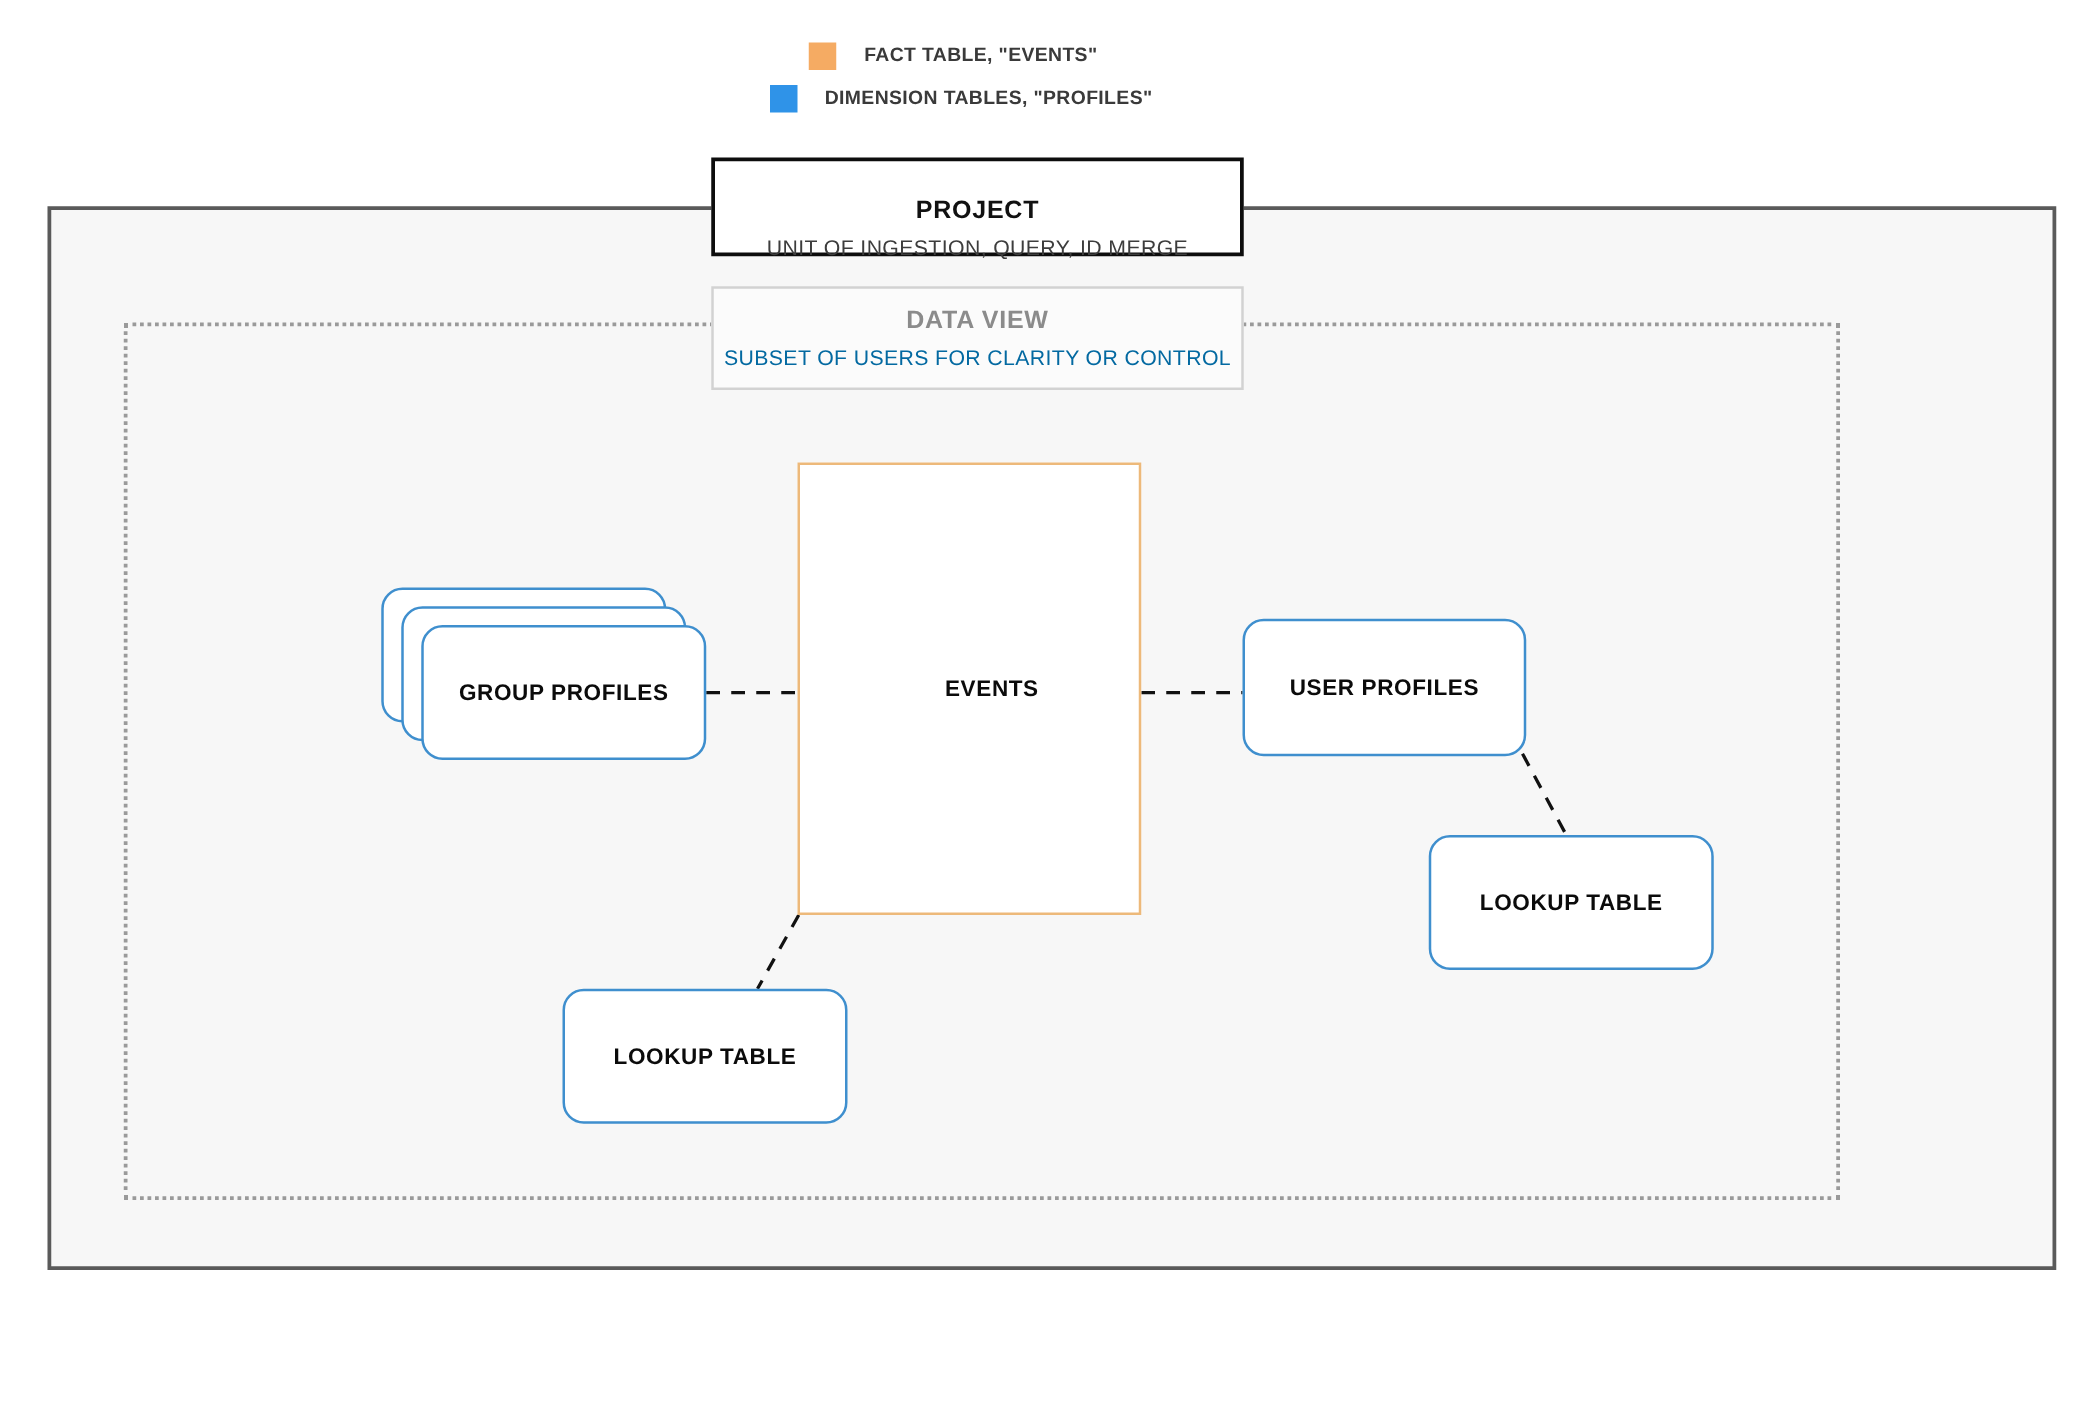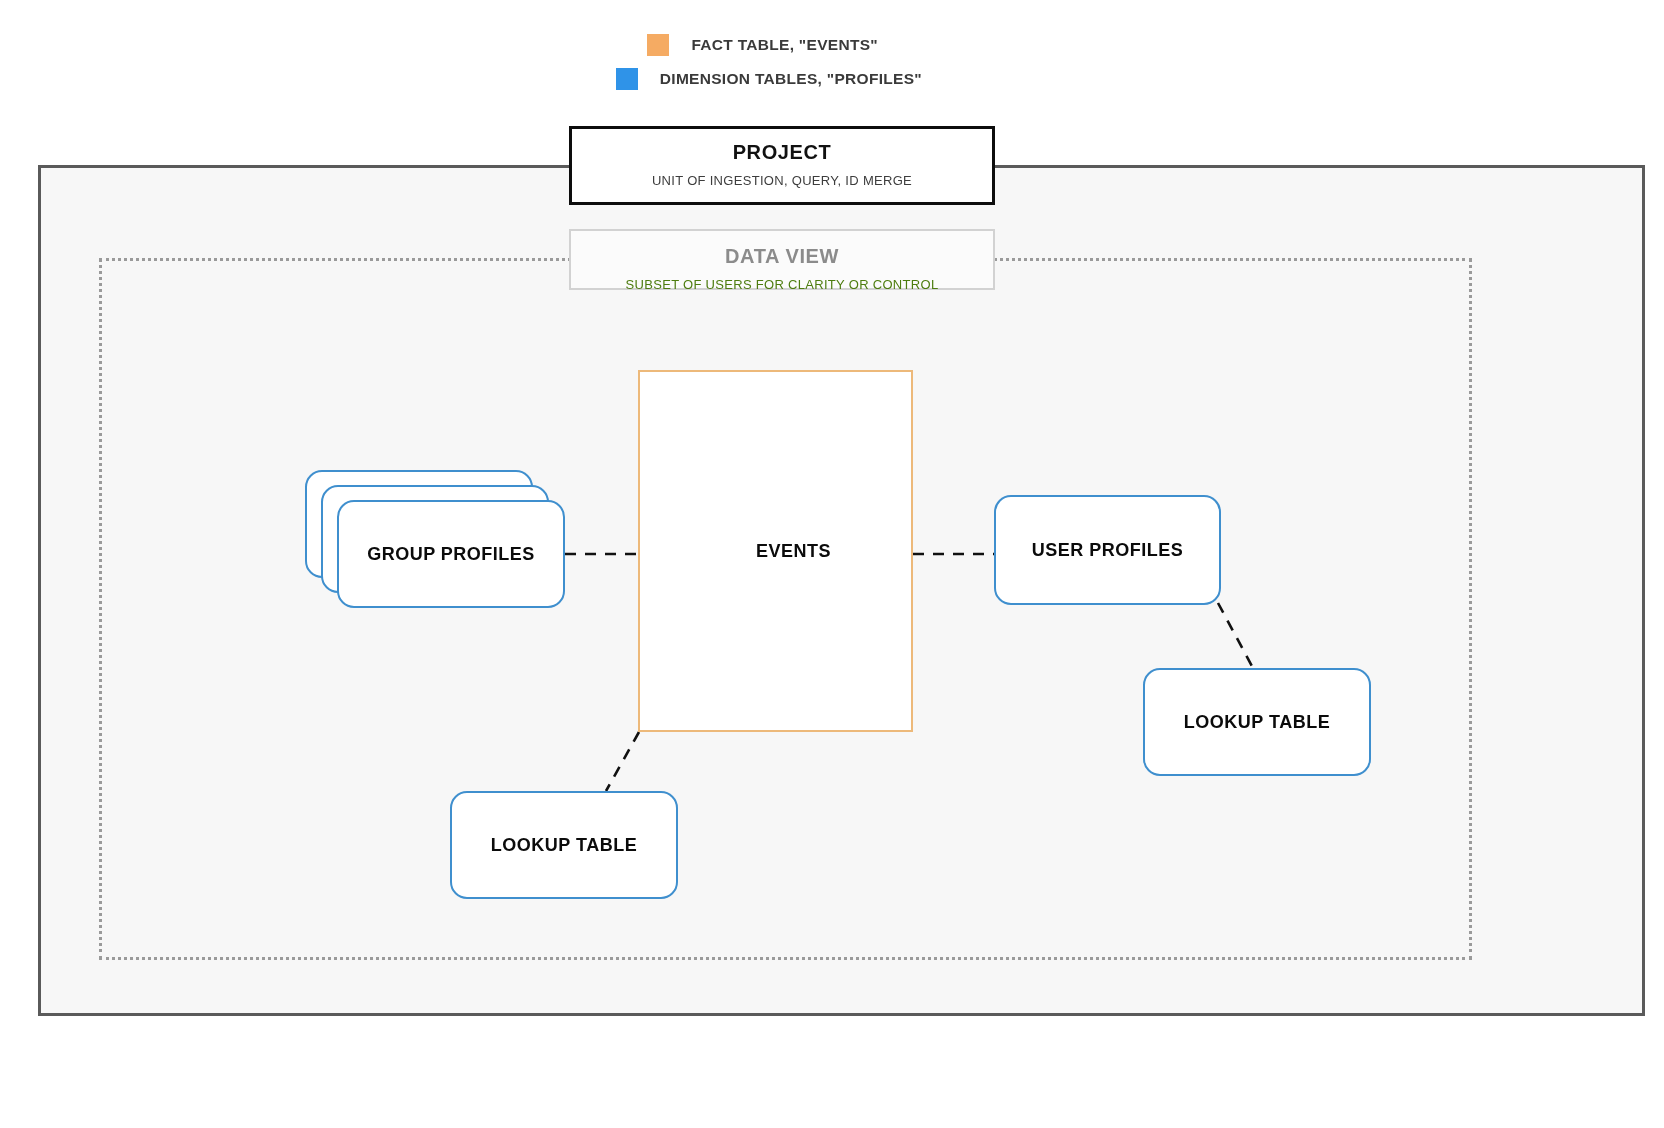--- a/index.html
+++ b/index.html
@@ -32,29 +32,29 @@
 
   
   .hdr-card{
     position:absolute;box-sizing:border-box;text-align:center;background:#ffffff;
   }
   #project-card{
     left:569px;top:126px;width:426px;height:79px;
     border:3px solid #0d0d0d;
   }
   #dataview-card{
-    left:569px;top:229px;width:426px;height:61px;
+    left:569px;top:229px;width:426px;height:83px;
     border:2px solid #d2d2d2;background:#fbfbfb;
   }
   .hdr-title{font-size:20px;font-weight:bold;letter-spacing:.6px;}
-  .hdr-sub{font-size:13px;letter-spacing:.3px;}
-  #project-card .hdr-title{color:#111111;margin-top:12px;}
+  .hdr-sub{font-size:17px;letter-spacing:.3px;}
+  #project-card .hdr-title{color:#111111;margin-top:28px;}
   #project-card .hdr-sub{color:#3d3d3d;margin-top:9px;}
   #dataview-card .hdr-title{color:#8b8b8b;margin-top:14px;}
-  #dataview-card .hdr-sub{color:#4d7c0f;margin-top:9px;}
+  #dataview-card .hdr-sub{color:#0369a1;margin-top:9px;}
 
   
   #links{position:absolute;left:0;top:0;width:1664px;height:1128px;pointer-events:none;}
 
   
   .node{
     position:absolute;box-sizing:border-box;background:#ffffff;
     display:flex;align-items:center;justify-content:center;
     font-size:18px;font-weight:bold;color:#0b0b0b;letter-spacing:.5px;
   }

